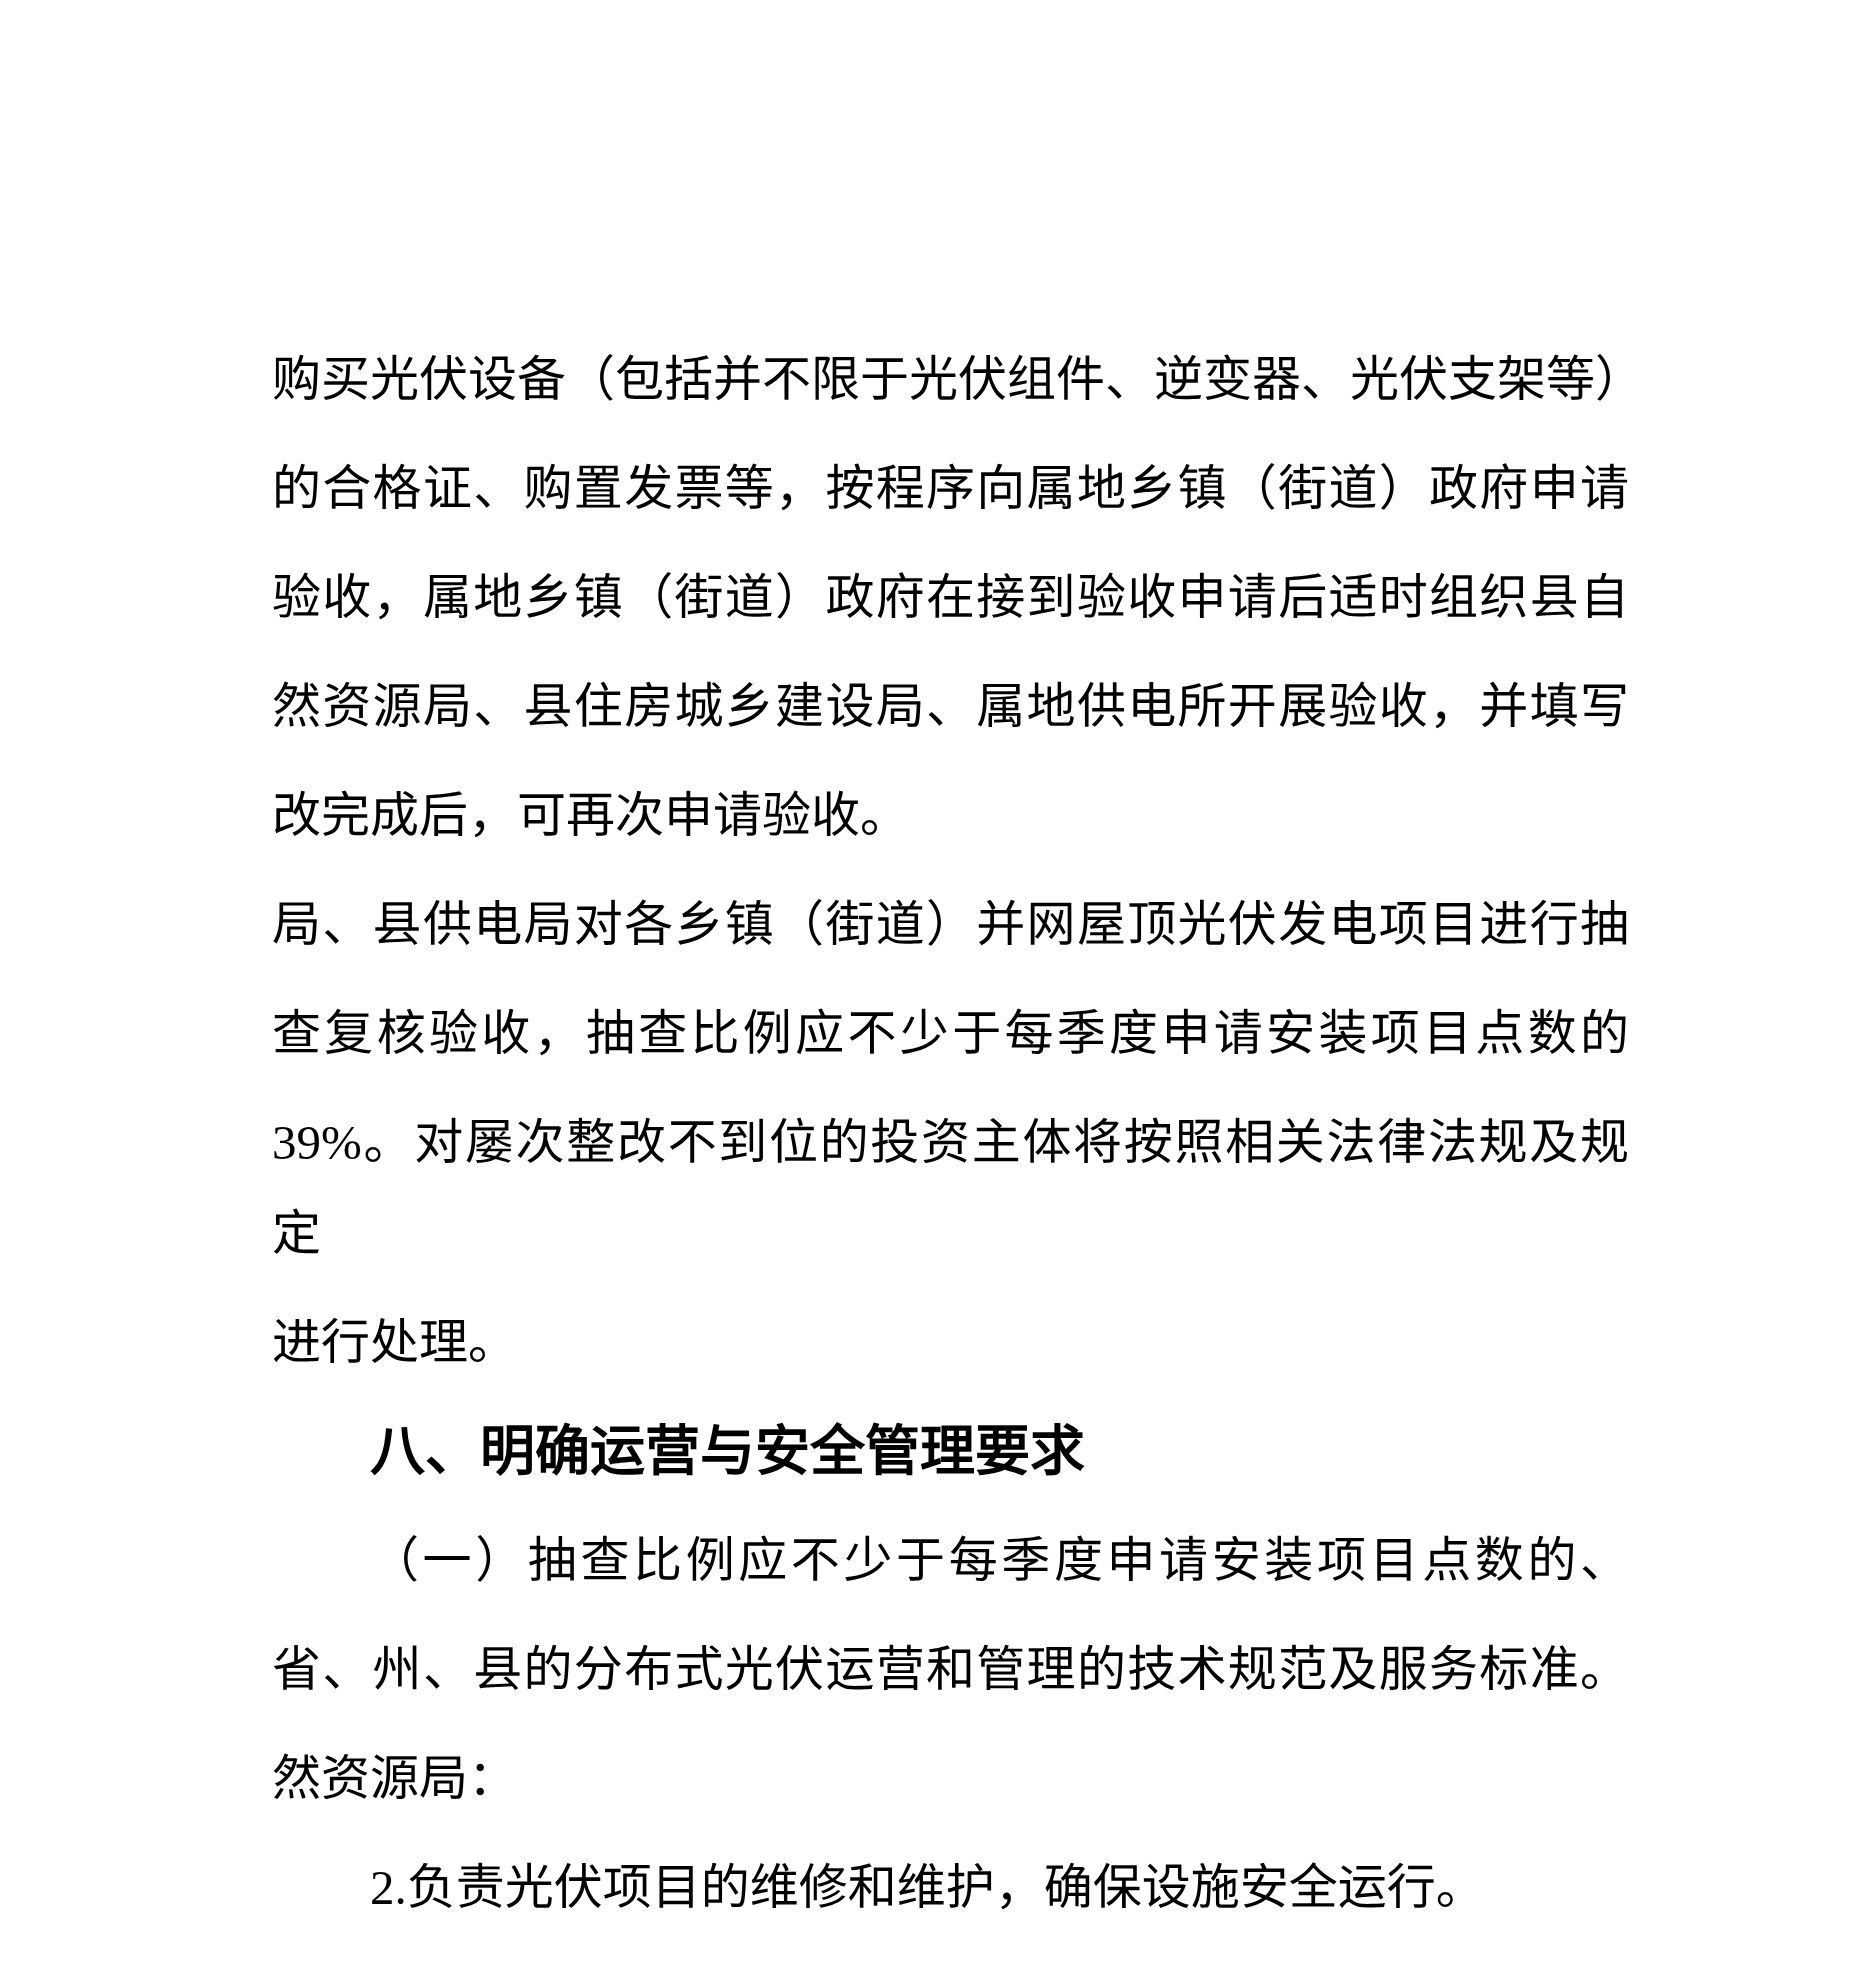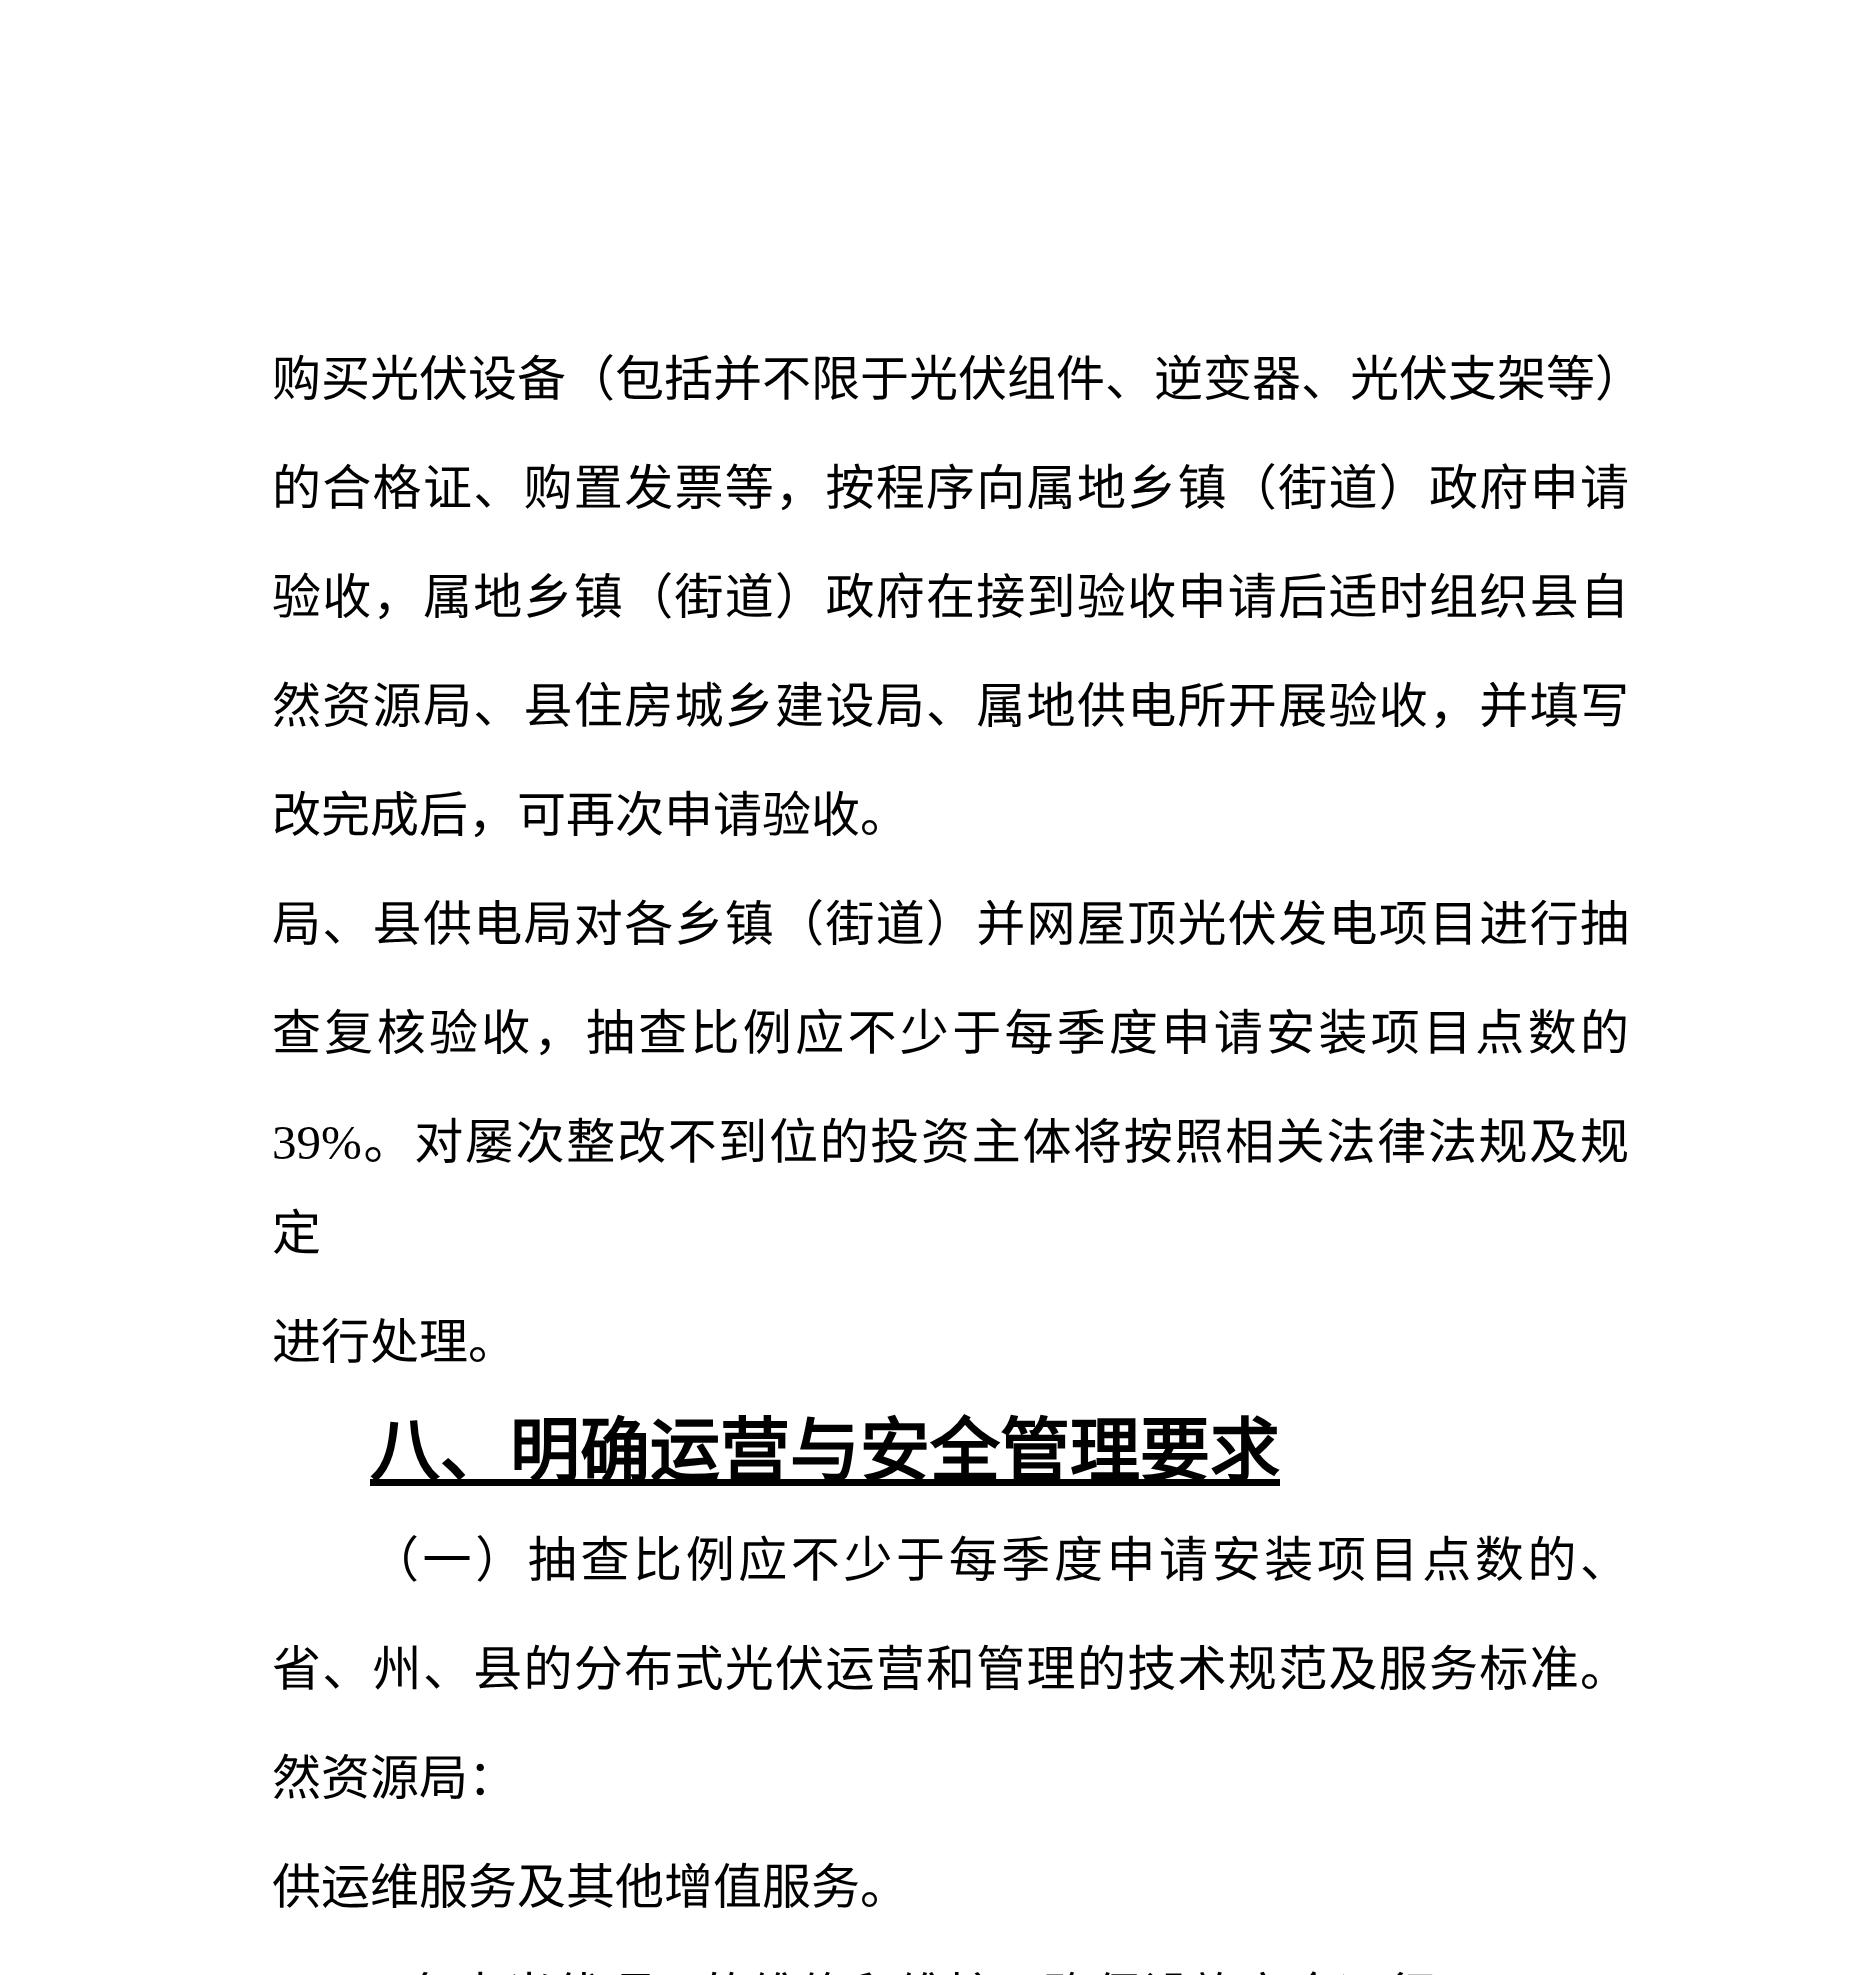--- a/index.html
+++ b/index.html
@@ -31,43 +31,41 @@
   }
   .line.j {
     text-align-last: justify;
   }
   .line.ind {
     text-indent: 98px;
   }
   .line.heading {
     font-family: "Liberation Sans", sans-serif;
     font-weight: 700;
-    font-size: 70px;
+    font-size: 55px;
     text-align: center;
     text-align-last: left;
-    text-decoration: underline;
   }
 </style>
 </head>
 <body>
 
 <div class="page">
   <main class="text-block">
     <p class="line j">购买光伏设备（包括并不限于光伏组件、逆变器、光伏支架等）</p>
     <p class="line j">的合格证、购置发票等，按程序向属地乡镇（街道）政府申请</p>
     <p class="line j">验收，属地乡镇（街道）政府在接到验收申请后适时组织县自</p>
     <p class="line j">然资源局、县住房城乡建设局、属地供电所开展验收，并填写</p>
     <p class="line">改完成后，可再次申请验收。</p>
     <p class="line j">局、县供电局对各乡镇（街道）并网屋顶光伏发电项目进行抽</p>
     <p class="line j">查复核验收，抽查比例应不少于每季度申请安装项目点数的</p>
     <p class="line j">39%。对屡次整改不到位的投资主体将按照相关法律法规及规定</p>
     <p class="line">进行处理。</p>
     <h2 class="line heading ind">八、明确运营与安全管理要求</h2>
     <p class="line j ind">（一）抽查比例应不少于每季度申请安装项目点数的、</p>
     <p class="line j">省、州、县的分布式光伏运营和管理的技术规范及服务标准。</p>
     <p class="line">然资源局：</p>
-    <p class="line">供运维服务及其他增值服务。</p>
     <p class="line ind">2.负责光伏项目的维修和维护，确保设施安全运行。</p>
 
   </main>
 
 </div>
 
 
 </body></html>

